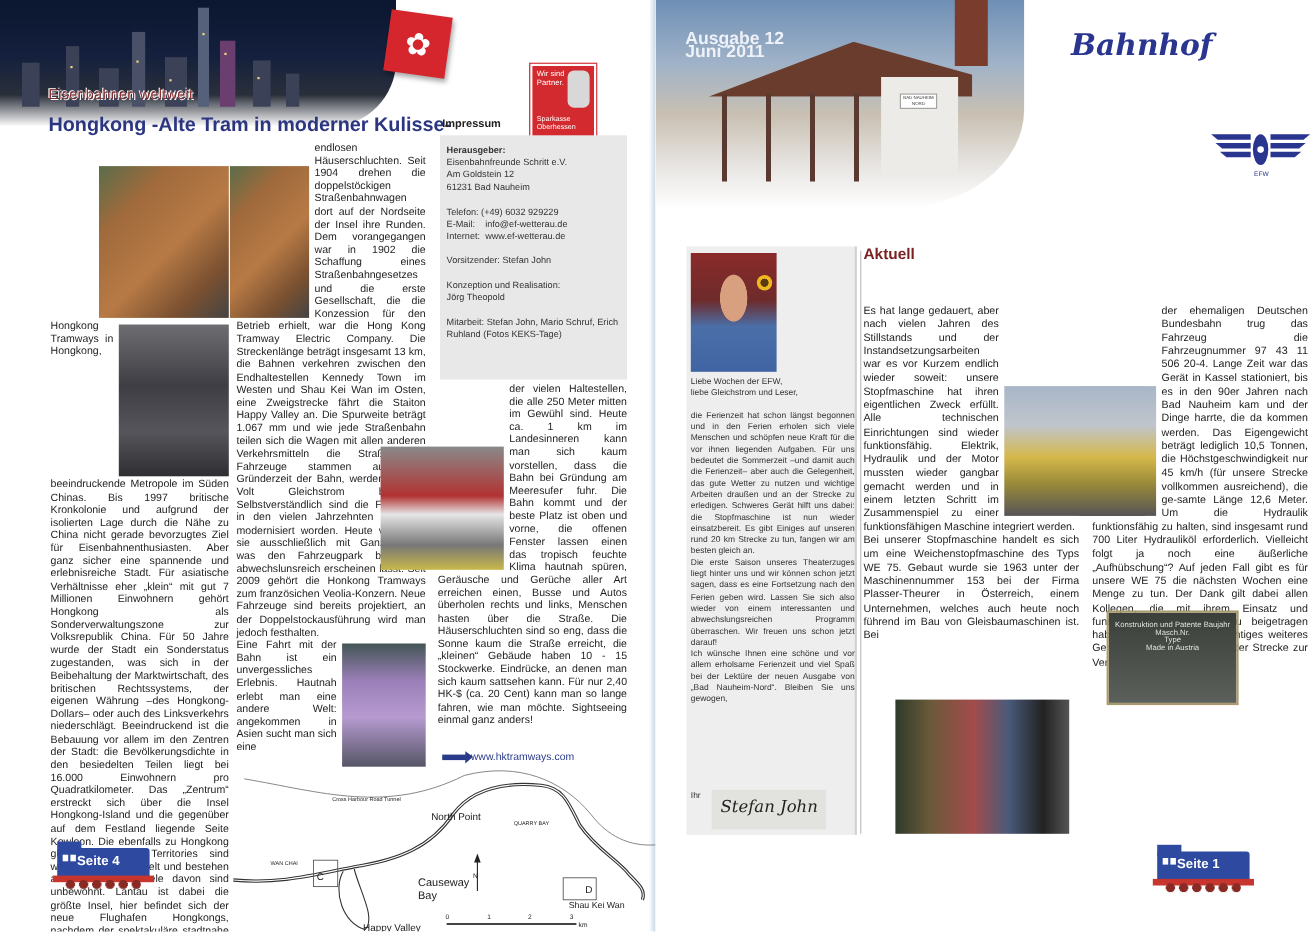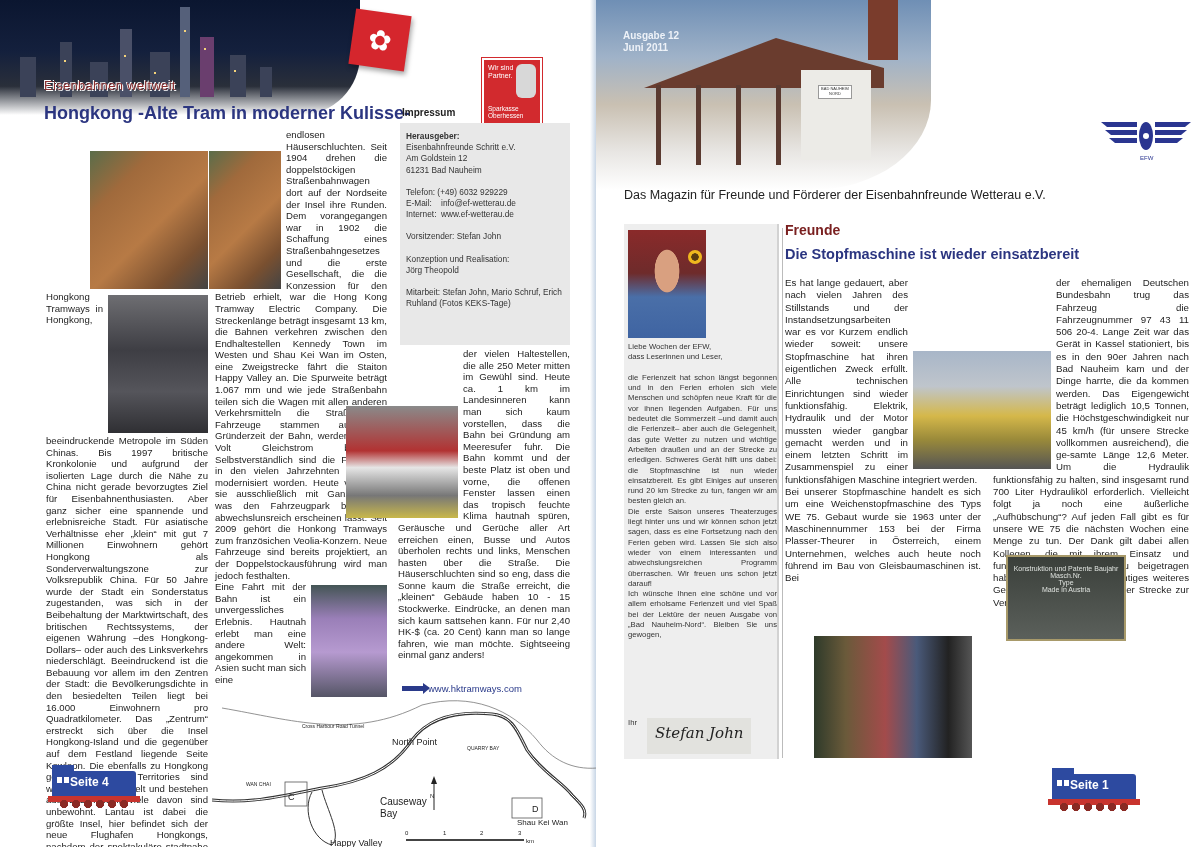--- a/index.html
+++ b/index.html
@@ -45,21 +45,21 @@
 .loco .frame{position:absolute;left:0;top:31px;width:92px;height:6px;background:#c8342e}
 .loco .wheels{position:absolute;left:10px;top:35px;width:70px;height:8px;background:radial-gradient(circle,#8a2a24 55%,transparent 60%) 0 0/12px 8px repeat-x}
 .loco .lbl{position:absolute;left:22px;top:10px;font-size:12px;font-weight:bold;color:#fff;white-space:nowrap}
 
 .station{left:0;top:0;width:335px;height:190px;background:linear-gradient(180deg,#6f8fb5 0%,#9fb2c8 30%,#c9c0b2 55%,#e8e6e3 80%,#fff 100%);border-bottom-right-radius:120px 90px}
 .station .roof{position:absolute;left:48px;top:38px;width:240px;height:50px;background:#6a3c2e;clip-path:polygon(0 100%,55% 0,100% 60%,100% 100%)}
 .station .wall{position:absolute;left:205px;top:70px;width:70px;height:90px;background:#ecebe7}
 .station .sign{position:absolute;left:222px;top:85px;width:34px;height:14px;background:#fff;border:1px solid #999;font-size:4px;text-align:center;color:#333}
 .station .chimney{position:absolute;left:272px;top:0;width:30px;height:60px;background:#7a3c2c}
 .station .posts{position:absolute;left:60px;top:85px;width:150px;height:80px;background:repeating-linear-gradient(90deg,#5a3a30 0 5px,transparent 5px 40px)}
-.issue{position:absolute;left:27px;top:30px;font-size:10px;font-weight:bold;color:#eef2f8;line-height:12px}
+.issue{position:absolute;left:27px;top:30px;font-size:16px;font-weight:bold;color:#eef2f8;line-height:12px}
 .mast{position:absolute;left:292px;top:26px;font-family:"DejaVu Serif",serif;font-style:italic;font-weight:bold;color:#2a3590;text-align:center;width:300px}
 .mast .l1{font-size:27px;line-height:32px;display:block}
 .mast .l2{font-size:27px;line-height:32px;display:block}
 .efw{position:absolute;left:505px;top:118px;width:90px;height:46px}
 .tagline{position:absolute;left:28px;top:188px;font-size:12.5px;color:#222;white-space:nowrap}
 .editorial-box{position:absolute;left:28px;top:224px;width:155px;height:535px;background:#eeeeee;border-right:2px solid #d2d2d2}
 .portrait{position:absolute;left:32px;top:230px;width:78px;height:108px;background:radial-gradient(ellipse at 50% 38%,#d9a080 0 22%,transparent 23%),linear-gradient(180deg,#8a2a2a 0%,#6e2b2b 40%,#4a6fa8 62%,#3f64a2 100%)}
 .sunflower{position:absolute;left:92px;top:250px;width:14px;height:14px;border-radius:50%;background:radial-gradient(circle,#5a3a10 35%,#f0b81e 40%)}
 .editorial{position:absolute;left:32px;top:342px;width:149px;font-size:7.7px;line-height:10.3px;text-align:justify;color:#333}
 .editorial p{margin:0}
@@ -189,53 +189,52 @@
     <div class="roof"></div>
     <div class="posts"></div>
     <div class="wall"></div>
     <div class="sign">BAD NAUHEIM NORD</div>
   </div>
   <div class="issue">
     <div>Ausgabe 12</div>
     <div>Juni 2011</div>
   </div>
   <div class="mast">
+    <span class="l1">Bahnhof</span>
   </div>
   <svg class="efw" viewBox="0 0 90 46">
     <g fill="#2a3590">
       <polygon points="0,4 36,4 36,9 6,9"></polygon>
         <polygon points="4,12 36,12 36,17 10,17"></polygon>
         <polygon points="8,20 36,20 36,25 14,25"></polygon>
       <polygon points="90,4 54,4 54,9 84,9"></polygon>
         <polygon points="86,12 54,12 54,17 80,17"></polygon>
         <polygon points="82,20 54,20 54,25 76,25"></polygon>
       <ellipse cx="45" cy="18" rx="7" ry="14"></ellipse>
     </g>
     <circle cx="45" cy="18" r="3" fill="#fff"></circle>
     <text x="39" y="42" font-size="6" fill="#2a3590" font-family="Liberation Sans, sans-serif">EFW</text>
   </svg>
-  <div class="tagline">Das Magazin für Freunde und Förderer der Eisenbahnfreunde Wetterau e.V.</div>
 
   <div class="editorial-box"></div>
   <div class="portrait"></div>
   <div class="sunflower"></div>
   <div class="editorial">
     <p>Liebe Wochen der EFW,</p>
-    <p>dass Leserinnen und Leser,</p>
+    <p>liebe Gleichstrom und Leser,</p>
     <div class="sp"></div>
     <p>die Ferienzeit hat schon längst begonnen und in den Ferien erholen sich viele Menschen und schöpfen neue Kraft für die vor ihnen liegenden Aufgaben. Für uns bedeutet die Sommerzeit –und damit auch die Ferienzeit– aber auch die Gelegenheit, das gute Wetter zu nutzen und wichtige Arbeiten draußen und an der Strecke zu erledigen. Schweres Gerät hilft uns dabei: die Stopfmaschine ist nun wieder einsatzbereit. Es gibt Einiges auf unseren rund 20 km Strecke zu tun, fangen wir am besten gleich an.</p>
     <p>Die erste Saison unseres Theaterzuges liegt hinter uns und wir können schon jetzt sagen, dass es eine Fortsetzung nach den Ferien geben wird. Lassen Sie sich also wieder von einem interessanten und abwechslungsreichen Programm überraschen. Wir freuen uns schon jetzt darauf!</p>
     <p>Ich wünsche Ihnen eine schöne und vor allem erholsame Ferienzeit und viel Spaß bei der Lektüre der neuen Ausgabe von „Bad Nauheim-Nord“. Bleiben Sie uns gewogen,</p>
   </div>
   <div class="ihr">Ihr</div>
   <div class="sig">Stefan John</div>
 
   <div class="vline"></div>
-  <div class="section">Freunde</div>
-  <div class="art-title">Die Stopfmaschine ist wieder einsatzbereit</div>
+  <div class="section">Aktuell</div>
 
   <div class="col" style="left:189px;top:277px;width:196px;font-size:9.7px;line-height:12.3px">
     <div class="ph float-img tram5" style="position:relative;width:128px;height:118px;margin-top:74px;margin-right:-60px"></div>
     <p>Es hat lange gedauert, aber nach vielen Jahren des Stillstands und der Instandsetzungsarbeiten war es vor Kurzem endlich wieder soweit: unsere Stopfmaschine hat ihren eigentlichen Zweck erfüllt. Alle technischen Einrichtungen sind wieder funktionsfähig. Elektrik, Hydraulik und der Motor mussten wieder gangbar gemacht werden und in einem letzten Schritt im Zusammenspiel zu einer funktionsfähigen Maschine integriert werden.</p>
     <p>Bei unserer Stopfmaschine handelt es sich um eine Weichenstopfmaschine des Typs WE 75. Gebaut wurde sie 1963 unter der Maschinennummer 153 bei der Firma Plasser-Theurer in Österreich, einem Unternehmen, welches auch heute noch führend im Bau von Gleisbaumaschinen ist. Bei</p>
   </div>
 
   <div class="col" style="left:397px;top:277px;width:196px;font-size:9.7px;line-height:12.3px">
     <div class="ph float-img-l tram5" style="position:relative;width:70px;height:118px;margin-top:74px;margin-left:-12px"></div>
     <p>der ehemaligen Deutschen Bundesbahn trug das Fahrzeug die Fahrzeugnummer 97 43 11 506 20-4. Lange Zeit war das Gerät in Kassel stationiert, bis es in den 90er Jahren nach Bad Nauheim kam und der Dinge harrte, die da kommen werden. Das Eigengewicht beträgt lediglich 10,5 Tonnen, die Höchstgeschwindigkeit nur 45 km/h (für unsere Strecke vollkommen ausreichend), die ge-samte Länge 12,6 Meter. Um die Hydraulik funktionsfähig zu halten, sind insgesamt rund 700 Liter Hydrauliköl erforderlich. Vielleicht folgt ja noch eine äußerliche „Aufhübschung“? Auf jeden Fall gibt es für unsere WE 75 die nächsten Wochen eine Menge zu tun. Der Dank gilt dabei allen Kollegen, die mit ihrem Einsatz und fundiertem Fachwissen dazu beigetragen haben, dass wir nun ein wichtiges weiteres Gerät für die Instandhaltung der Strecke zur Verfügung haben.</p>

